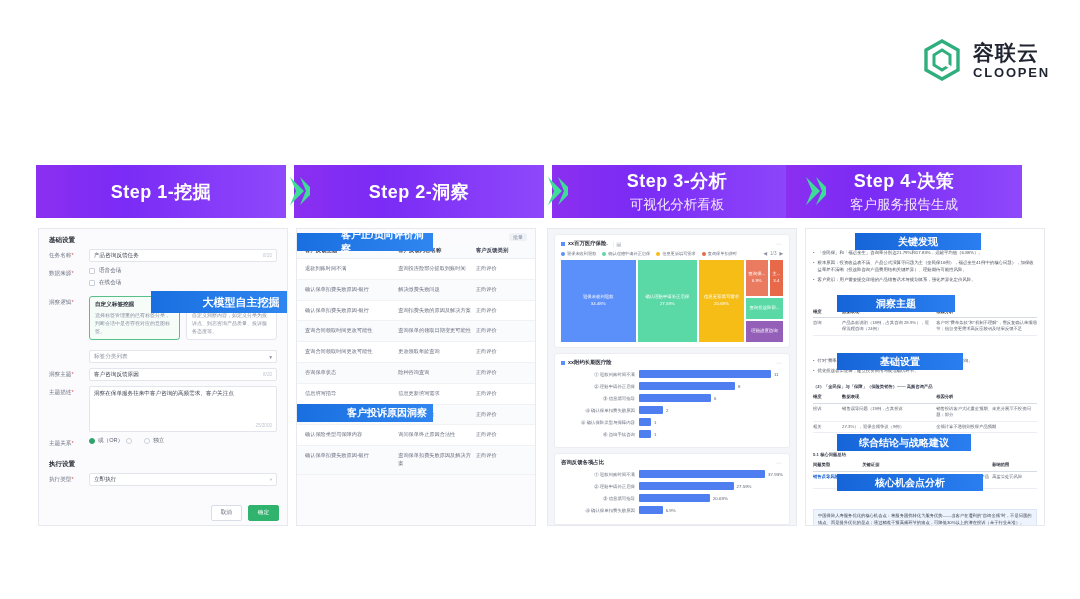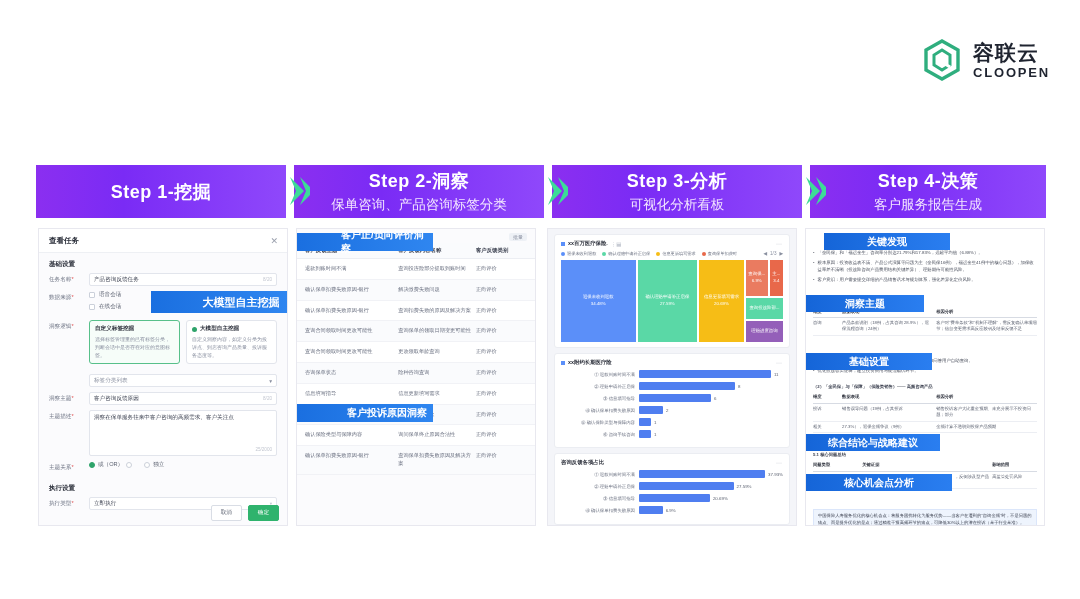--- a/index.html
+++ b/index.html
@@ -91,21 +91,21 @@
   }
   .btn { font-size: 5.6px; border-radius: 2px; padding: 3px 9px; }
   .btn.ghost { border: 1px solid #d9dde5; background: #fff; color: #5b6170; }
   .btn.prim { background: #2fb36d; color: #fff; border: 1px solid #2fb36d; }
 
   .banner {
     position: absolute; color: #fff; font-weight: bold; display: flex;
     align-items: center; justify-content: center; z-index: 6;
   }
   .banner.blue { background: linear-gradient(90deg,#1a6fe0,#2f86f0); padding-left: 44px; }
-  .banner.blue2 { background: linear-gradient(90deg,#1565d8,#2a7ef0); }
+  .banner.blue2 { background: linear-gradient(90deg,#1565d8,#2a7ef0); margin-left: 31px; }
 
   
   .tbl-top { display: flex; justify-content: flex-end; padding: 4px 8px 2px; }
   .tbl-badge { font-size: 5px; color: #8a90a0; background: #eef1f6; border-radius: 2px; padding: 1px 4px; }
   .thead { display: flex; padding: 4px 8px; border-bottom: 1px solid #eceef3; background: #fafbfd; }
   .thead div { font-size: 5.4px; font-weight: bold; color: #3c4150; }
   .trow { display: flex; padding: 6px 8px; border-bottom: 1px solid #f1f2f6; background: #fff; }
   .trow:nth-child(even) { background: #fafbfd; }
   .trow div { font-size: 5.2px; color: #6a7080; line-height: 1.5; }
   .c1 { width: 42%; padding-right: 5px; }
@@ -173,47 +173,42 @@
   <div class="step" style="left:0;width:250px">
     <span class="step-title">Step 1-挖掘</span>
   </div>
   <svg class="arrow" style="left:252px" viewBox="0 0 22 28">
     <path d="M2 0 L16 14 L2 28 L8 14 Z" fill="#3ddc97"></path>
       <path d="M12 0 L26 14 L12 28 L18 14 Z" fill="#3ddc97"></path>
   </svg>
 
   <div class="step" style="left:258px;width:250px">
     <span class="step-title">Step 2-洞察</span>
-    <span class="step-sub">保单咨询、产品咨询标签分类</span>
   </div>
   <svg class="arrow" style="left:510px" viewBox="0 0 22 28">
     <path d="M2 0 L16 14 L2 28 L8 14 Z" fill="#3ddc97"></path>
       <path d="M12 0 L26 14 L12 28 L18 14 Z" fill="#3ddc97"></path>
   </svg>
 
   <div class="step" style="left:516px;width:250px">
     <span class="step-title">Step 3-分析</span>
     <span class="step-sub">可视化分析看板</span>
   </div>
   <svg class="arrow" style="left:768px" viewBox="0 0 22 28">
     <path d="M2 0 L16 14 L2 28 L8 14 Z" fill="#3ddc97"></path>
       <path d="M12 0 L26 14 L12 28 L18 14 Z" fill="#3ddc97"></path>
   </svg>
 
-  <div class="step" style="left:774px;width:236px">
+  <div class="step" style="left:750px;width:236px">
     <span class="step-title">Step 4-决策</span>
     <span class="step-sub">客户服务报告生成</span>
   </div>
 </div>
 
 <div class="panel" style="left:38px;width:250px">
-  <div class="dlg-head">
-    <span class="dlg-title">查看任务</span>
-    <span class="dlg-close">✕</span>
-  </div>
   <div class="sec-title">基础设置</div>
 
   <div class="frow">
     <div class="flabel"><span>任务名称</span><i>*</i></div>
     <div class="finput">
       <span>产品咨询反馈任务</span>
       <span class="fcount">8/20</span>
     </div>
   </div>
 

